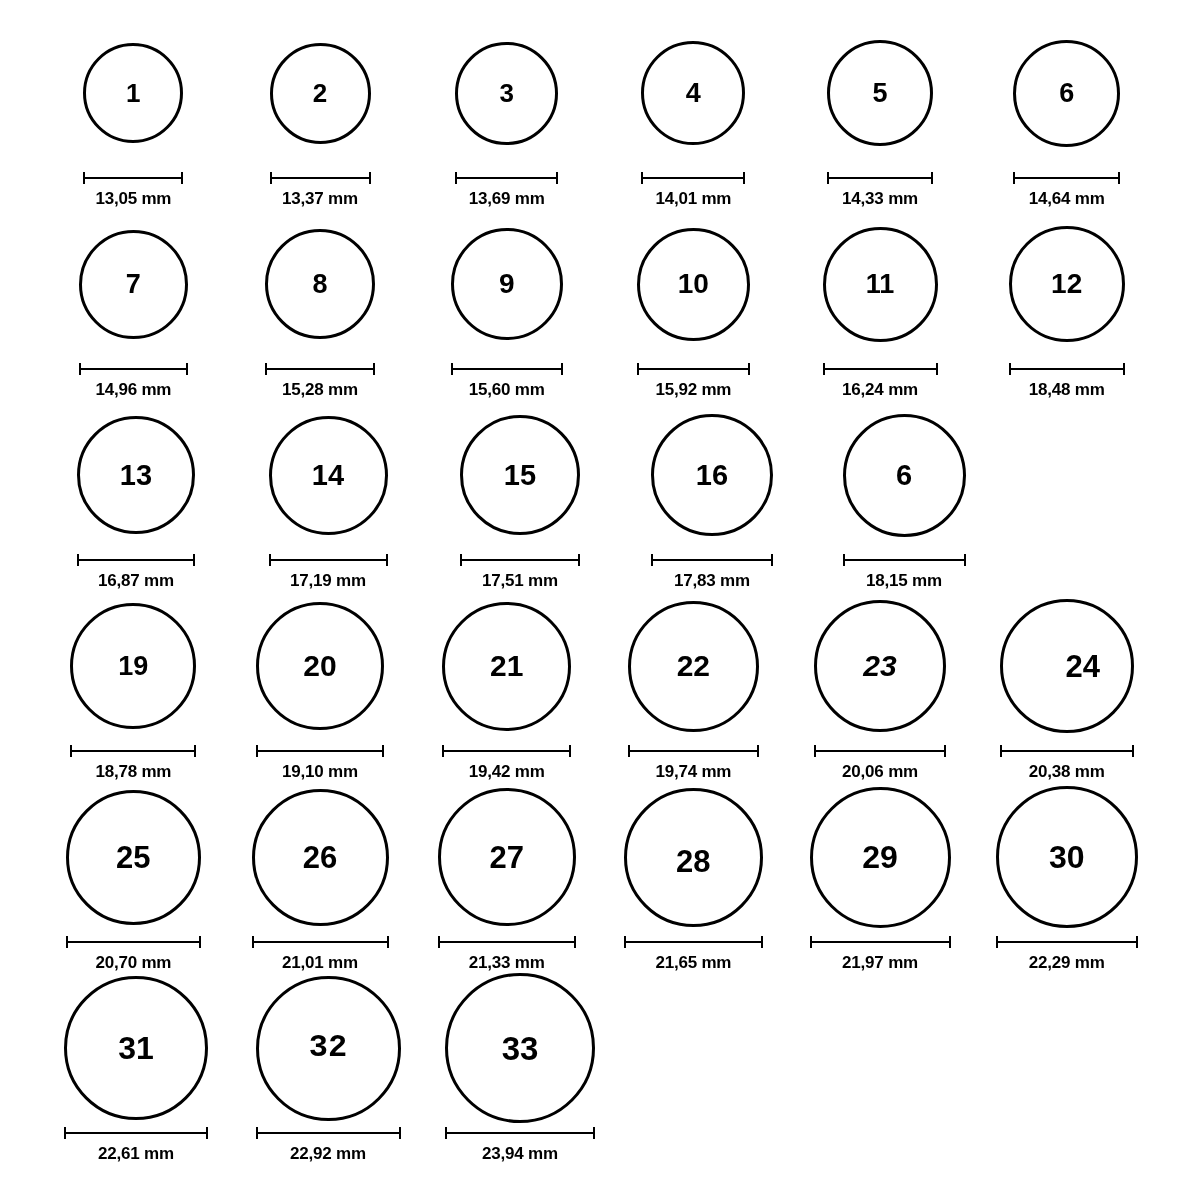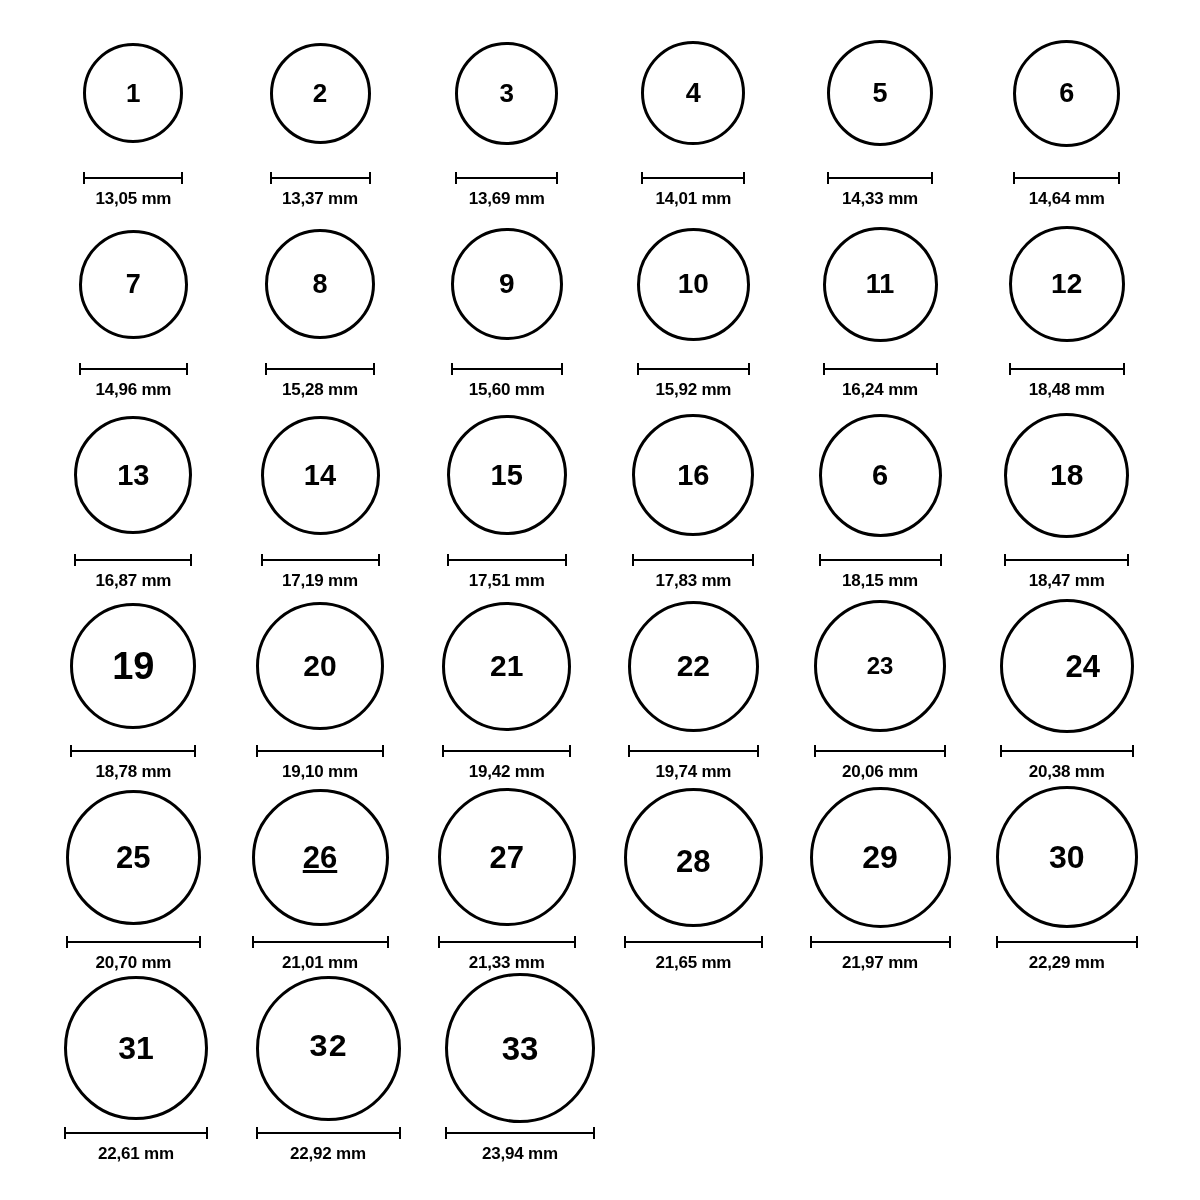--- a/index.html
+++ b/index.html
@@ -346,41 +346,26 @@
         </div>
         <div class="measure">
           <div class="bar" style="width: 123px;">
             <div class="line"></div>
             <div class="cap left"></div>
             <div class="cap right"></div>
           </div>
           <div class="mm">18,15 mm</div>
         </div>
       </div>
-      <div class="cell">
-        <div class="ring-wrap">
-          <div class="ring" style="width: 125px; height: 125px;">
-            <span class="ring-number" style="font-size: 30px;">18</span>
-          </div>
-        </div>
-        <div class="measure">
-          <div class="bar" style="width: 125px;">
-            <div class="line"></div>
-            <div class="cap left"></div>
-            <div class="cap right"></div>
-          </div>
-          <div class="mm">18,47 mm</div>
-        </div>
-      </div>
     </div>
     <div class="row">
       <div class="cell">
         <div class="ring-wrap">
           <div class="ring" style="width: 126px; height: 126px;">
-            <span class="ring-number" style="font-size: 38px;">19</span>
+            <span class="ring-number" style="font-size: 27px;">19</span>
           </div>
         </div>
         <div class="measure">
           <div class="bar" style="width: 126px;">
             <div class="line"></div>
             <div class="cap left"></div>
             <div class="cap right"></div>
           </div>
           <div class="mm">18,78 mm</div>
         </div>
@@ -426,21 +411,21 @@
             <div class="line"></div>
             <div class="cap left"></div>
             <div class="cap right"></div>
           </div>
           <div class="mm">19,74 mm</div>
         </div>
       </div>
       <div class="cell">
         <div class="ring-wrap">
           <div class="ring" style="width: 132px; height: 132px;">
-            <span class="ring-number" style="font-size: 24px;">23</span>
+            <span class="ring-number" style="font-size: 30px; font-style: italic;">23</span>
           </div>
         </div>
         <div class="measure">
           <div class="bar" style="width: 132px;">
             <div class="line"></div>
             <div class="cap left"></div>
             <div class="cap right"></div>
           </div>
           <div class="mm">20,06 mm</div>
         </div>
@@ -472,21 +457,21 @@
           <div class="bar" style="width: 135px;">
             <div class="line"></div>
             <div class="cap left"></div>
             <div class="cap right"></div>
           </div>
           <div class="mm">20,70 mm</div>
         </div>
       </div>
       <div class="cell">
         <div class="ring-wrap">
-          <div class="ring" style="width: 137px; height: 137px; text-decoration: underline;">
+          <div class="ring" style="width: 137px; height: 137px;">
             <span class="ring-number" style="font-size: 31px;">26</span>
           </div>
         </div>
         <div class="measure">
           <div class="bar" style="width: 137px;">
             <div class="line"></div>
             <div class="cap left"></div>
             <div class="cap right"></div>
           </div>
           <div class="mm">21,01 mm</div>

